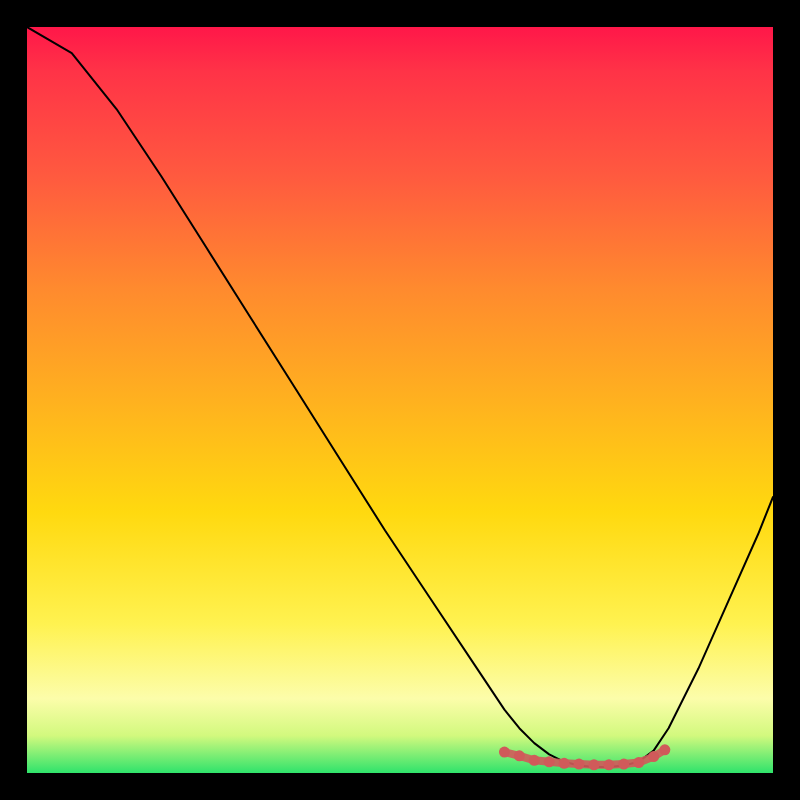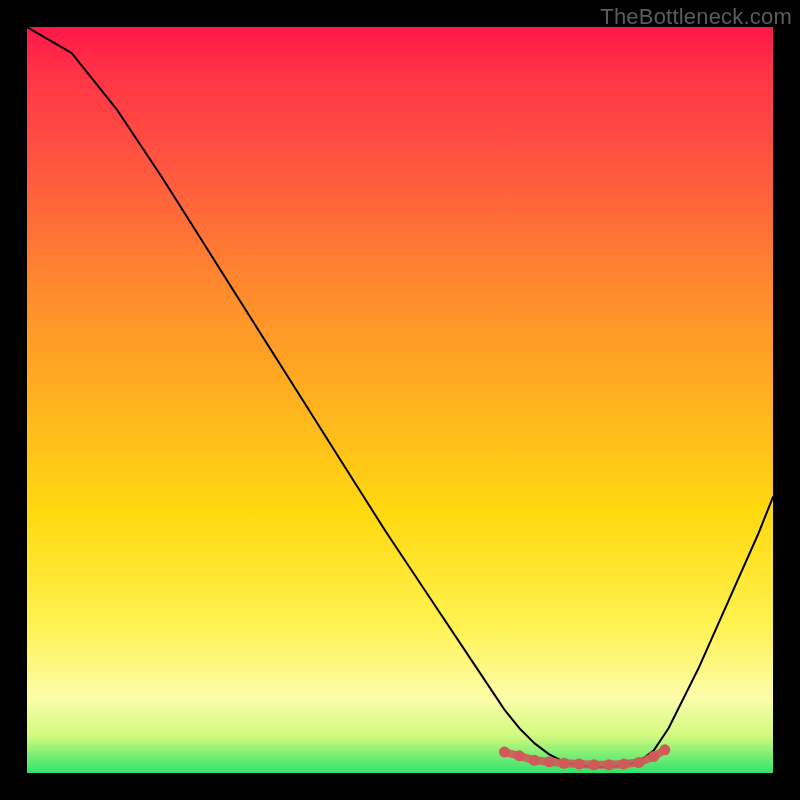--- a/index.html
+++ b/index.html
@@ -57,21 +57,20 @@
     position: absolute;
     inset: 0;
     width: 100%;
     height: 100%;
   }
 </style>
 </head>
 <body>
 
 <div class="frame">
-  <div class="watermark">TheBottleneck.com</div>
 
   <div class="plot-area">
     <div class="gradient-bg"></div>
     <svg class="curve" viewBox="0 0 746 746" preserveAspectRatio="none">
       <path id="main-curve" fill="none" stroke="#000" stroke-width="2" stroke-linejoin="round" stroke-linecap="round" d="M0.00 0.00 L44.76 26.11 L89.52 82.06 L134.28 149.20 L179.04 220.07 L223.80 290.94 L268.56 361.81 L313.32 432.68 L358.08 503.55 L402.84 570.69 L447.60 637.83 L477.44 682.59 L492.36 701.24 L507.28 716.16 L522.20 727.35 L537.12 734.81 L552.04 738.54 L566.96 740.03 L581.88 740.03 L596.80 738.54 L611.72 734.81 L626.64 723.62 L641.56 701.24 L671.40 641.56 L701.24 574.42 L731.08 507.28 L746.00 469.98"></path>
       <g id="sweet-spot">
           <path d="M477.44 725.11 L492.36 728.84 L507.28 733.32 L522.20 734.81 L537.12 736.30 L552.04 737.05 L566.96 737.79 L581.88 737.79 L596.80 737.05 L611.72 735.56 L626.64 729.59 L637.83 722.87" fill="none" stroke="#d05a5a" stroke-width="8" stroke-linecap="round" stroke-linejoin="round" opacity="0.9"></path>
           <circle cx="477.44" cy="725.11" r="5.5" fill="#d05a5a"></circle>
           <circle cx="492.36" cy="728.84" r="5.5" fill="#d05a5a"></circle>
           <circle cx="507.28" cy="733.32" r="5.5" fill="#d05a5a"></circle>

